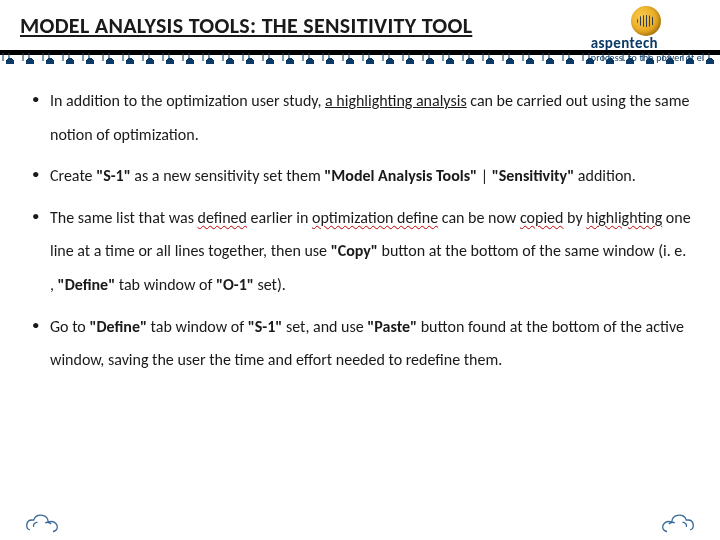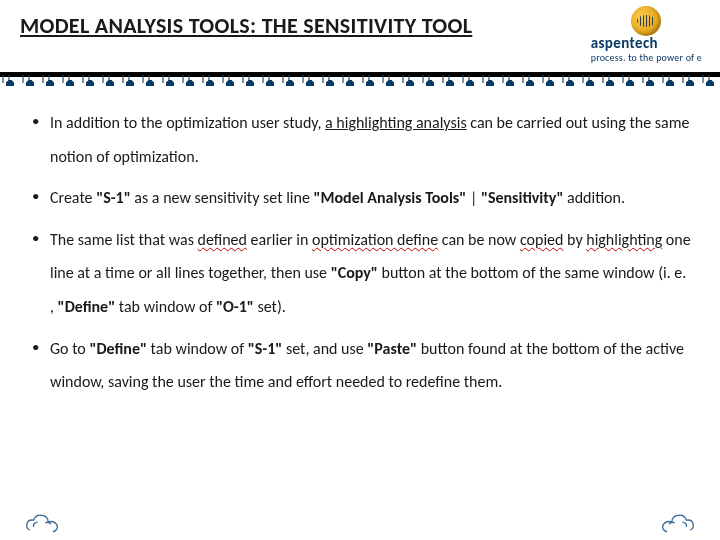--- a/index.html
+++ b/index.html
@@ -6,21 +6,21 @@
   body {
     width: 720px;
     height: 540px;
     background: #ffffff;
     font-family: Calibri, Arial, sans-serif;
     position: relative;
     overflow: hidden;
   }
   .header {
     position: relative;
-    height: 72px;
+    height: 50px;
     padding: 12px 20px 0 20px;
   }
   .title {
     font-size: 22px;
     font-weight: 700;
     color: #1a1a1a;
     text-decoration: underline;
     letter-spacing: 0.3px;
   }
   .logo {
@@ -130,21 +130,21 @@
       <div class="logo-sub">process. to the power of e</div>
     </div>
   </div>
 </div>
 
 <div class="border-pattern"></div>
 
 <div class="content">
   <ul id="bullets">
       <li><span>In addition to the optimization user study, </span><span class="u">a highlighting analysis</span><span> can be carried out using the same notion of optimization.</span></li>
-      <li><span> Create </span><span class="b">"S-1"</span><span> as a new sensitivity set line </span><span class="b">"Model Analysis Tools"</span><span> | </span><span class="b">"Sensitivity"</span><span> addition.</span></li>
+      <li><span> Create </span><span class="b">"S-1"</span><span> as a new sensitivity set them </span><span class="b">"Model Analysis Tools"</span><span> | </span><span class="b">"Sensitivity"</span><span> addition.</span></li>
       <li><span>The same list that was </span><span class="w">defined</span><span> earlier in </span><span class="w">optimization define</span><span> can be now </span><span class="w">copied</span><span> by </span><span class="w">highlighting</span><span> one line at a time or all lines together, then use </span><span class="b">"Copy"</span><span> button at the bottom of the same window (i. e. , </span><span class="b">"Define"</span><span> tab window of </span><span class="b">"O-1"</span><span> set).</span></li>
       <li><span>Go to </span><span class="b">"Define"</span><span> tab window of </span><span class="b">"S-1"</span><span> set, and use </span><span class="b">"Paste"</span><span> button found at the bottom of the active window, saving the user the time and effort needed to redefine them.</span></li>
     </ul>
 </div>
 
 <div class="footer-pattern">
   <div class="cloud">
     <svg viewBox="0 0 60 24" width="58" height="24">
       <g fill="none" stroke="#3a6a9a" stroke-width="1.4">
         <path d="M6 18 q-4 -1 -3 -6 q1 -5 7 -4 q2 -6 9 -5 q6 1 6 7 q6 -2 9 3 q2 5 -4 7"></path>

